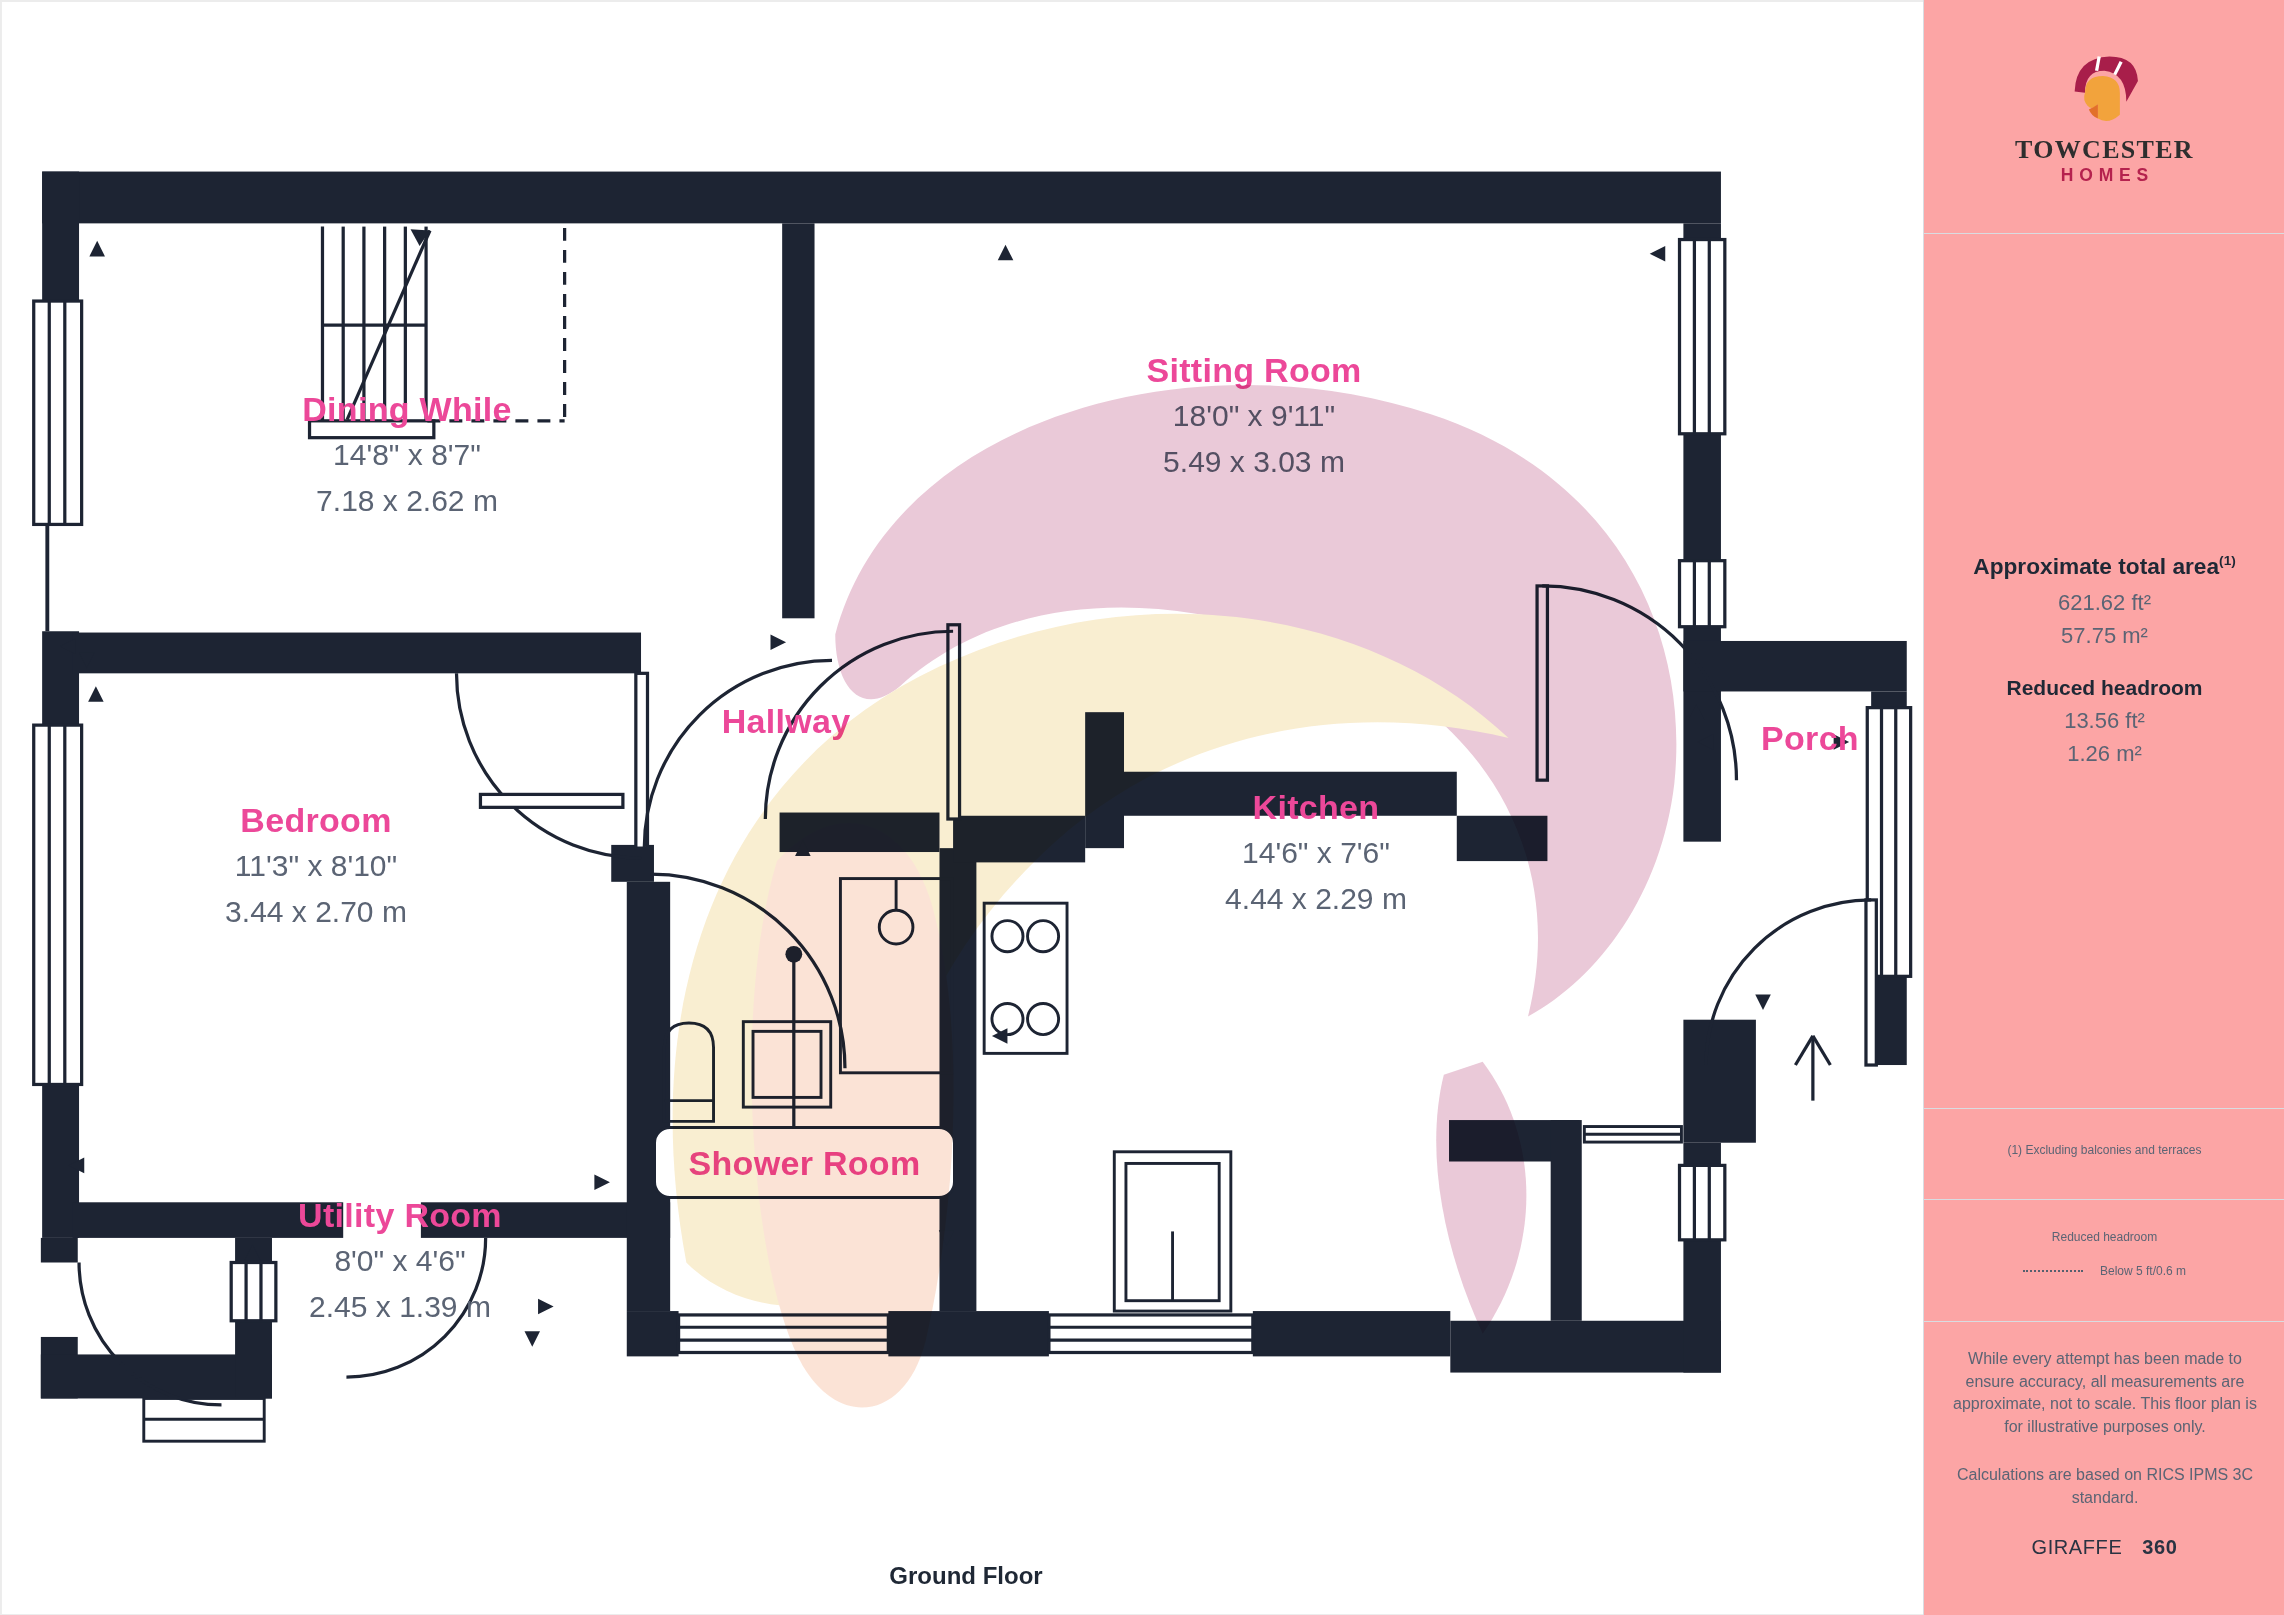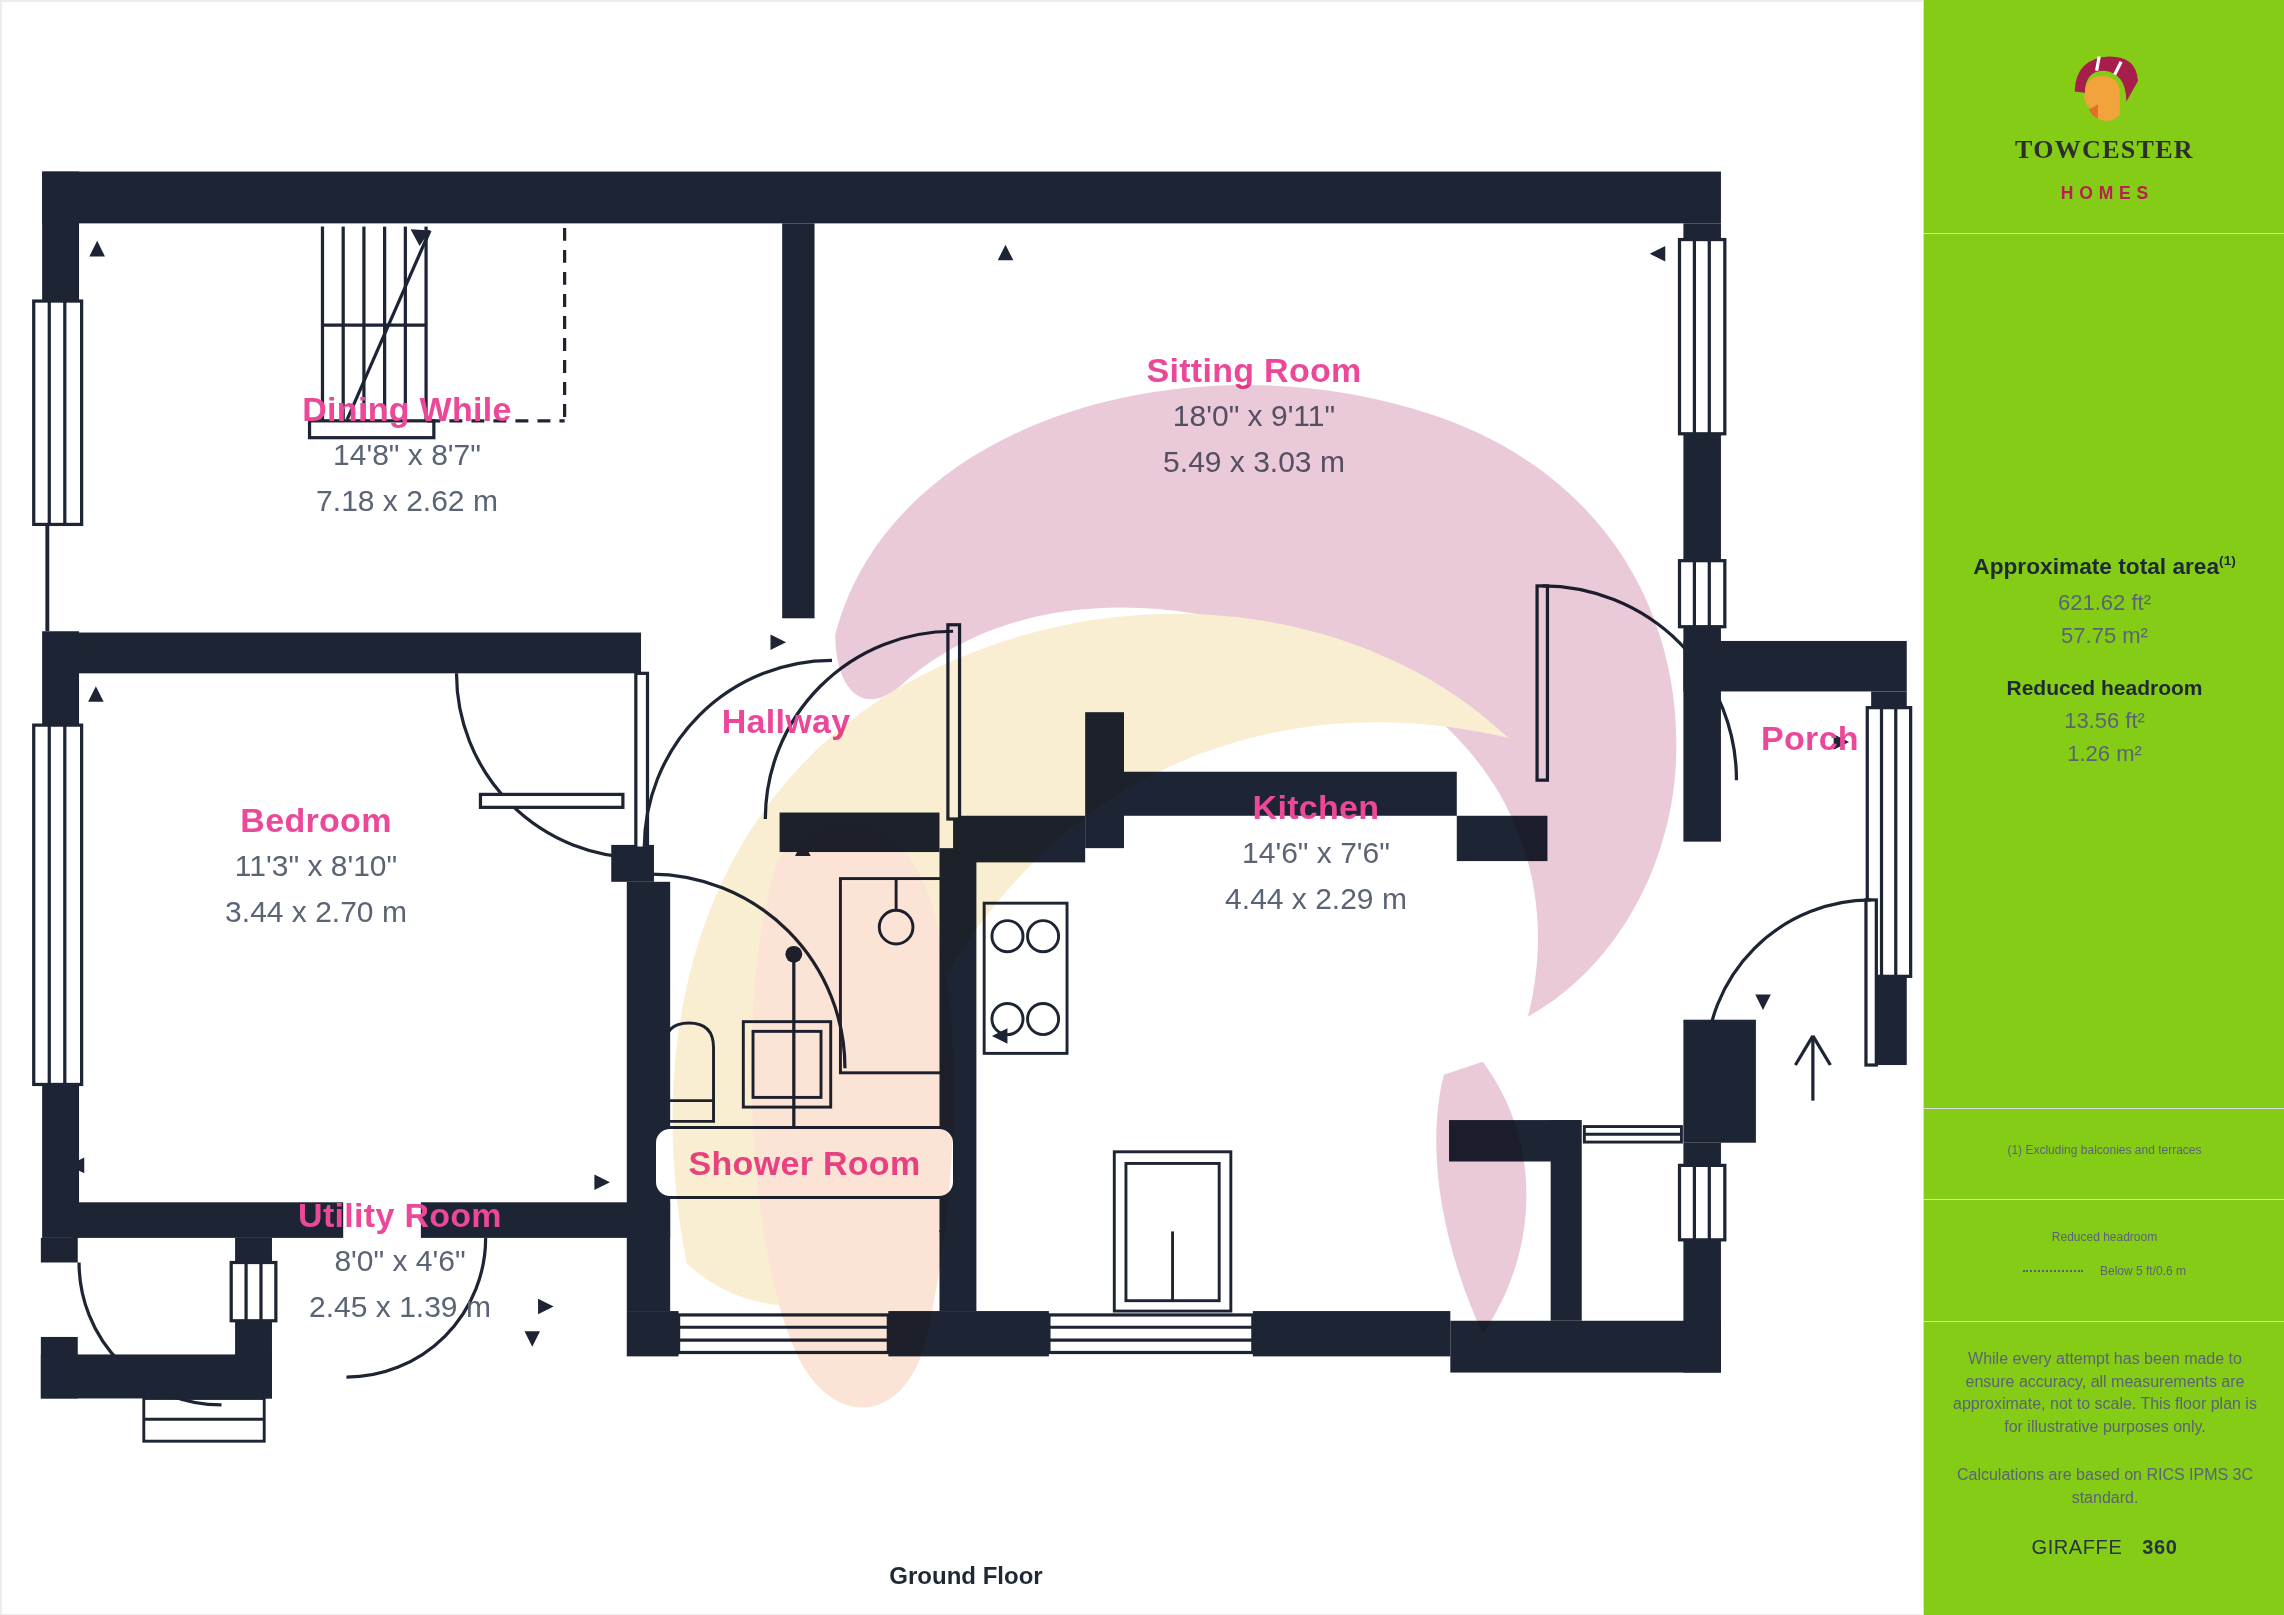--- a/index.html
+++ b/index.html
@@ -10,32 +10,32 @@
   #watermark-svg{position:absolute;left:0;top:0;z-index:3;mix-blend-mode:multiply;pointer-events:none;}
   .room-label{position:absolute;transform:translateX(-50%);text-align:center;z-index:2;white-space:nowrap;}
   .room-title{font-size:34px;font-weight:700;color:#ec4899;line-height:45px;letter-spacing:0.3px;}
   .room-dim{font-size:30px;font-weight:400;color:#5b6474;line-height:46px;}
   #shower-label-box{position:absolute;left:653px;top:1126px;width:297px;height:67px;background:#fff;
       border:3.2px solid #1d2433;border-radius:17px;z-index:2;display:flex;align-items:center;justify-content:center;}
   #shower-label-box .room-title{line-height:1;}
   #ground-floor{position:absolute;left:966px;top:1562px;transform:translateX(-50%);
       font-size:24px;font-weight:700;color:#1f2835;z-index:2;}
   
-  #sidebar{position:absolute;left:1923px;top:0;width:361px;height:1616px;background:#84cc16;
+  #sidebar{position:absolute;left:1923px;top:0;width:361px;height:1616px;background:#fca5a5;
       border-left:1.3px solid #d9dce1;z-index:4;}
   .sb-block{position:absolute;left:0;width:100%;text-align:center;color:#5b6474;}
   .sb-heading{font-size:22.7px;font-weight:700;color:#1f2835;}
   .sb-value{font-size:22px;color:#5b6474;text-align:center;}
   .sb-divider{position:absolute;left:0;width:100%;height:0;border-top:1.3px solid #d9dce1;}
   .sb-small{font-size:12px;color:#5b6474;}
   .sb-para{font-size:16px;line-height:22.7px;color:#5b6474;}
   sup{font-size:60%;}
   #logo{position:absolute;left:0;top:50px;width:100%;text-align:center;}
   #logo-name{font-family:"Liberation Serif",serif;font-size:26px;font-weight:600;color:#2e2e2e;letter-spacing:1.3px;margin-top:3.9px;}
-  #logo-sub{font-size:17.5px;font-weight:800;color:#b5224e;letter-spacing:5.8px;margin-top:18px;text-indent:5.8px;}
+  #logo-sub{font-size:17.5px;font-weight:800;color:#b5224e;letter-spacing:5.8px;margin-top:0;text-indent:5.8px;}
   #legend-row{display:flex;align-items:center;justify-content:center;gap:17px;}
   .dash-sample{display:inline-block;width:60px;height:0;border-top:2.6px dotted #555f6e;}
   #brand-line{font-size:20px;color:#2a3342;letter-spacing:0.6px;}
   #brand-line .b{font-weight:800;margin-left:20px;}
 </style>
 </head>
 <body>
 
 <div id="stage">
 

